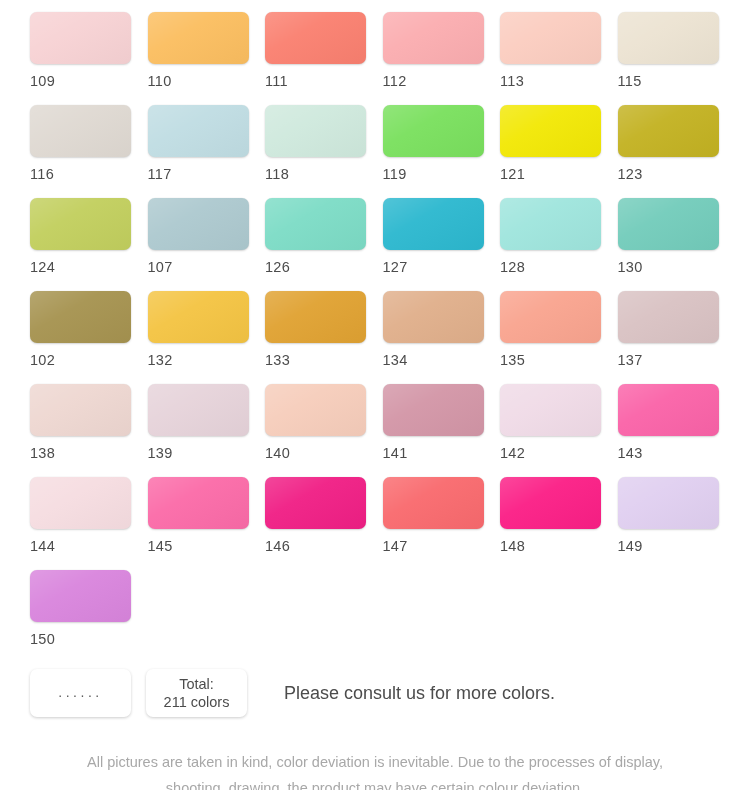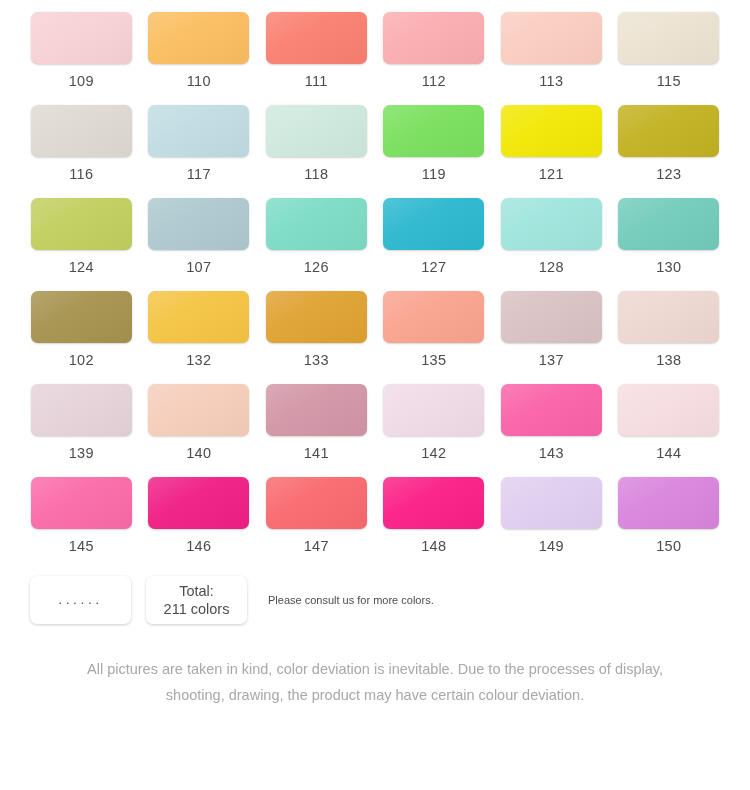--- a/index.html
+++ b/index.html
@@ -21,21 +21,21 @@
   .grid {
     padding: 12px 30px 0 30px;
     display: grid;
     grid-template-columns: repeat(6, 1fr);
     column-gap: 15px;
     row-gap: 0;
   }
   .cell {
     display: flex;
     flex-direction: column;
-    align-items: center;
+    align-items: flex-start;
   }
   .swatch {
     width: 101px;
     height: 52px;
     border-radius: 7px;
     box-shadow: 0 1px 2px rgba(0,0,0,0.16), 0 0 0 0.5px rgba(0,0,0,0.03);
     position: relative;
   }
   .swatch::after {
     content: "";
@@ -76,22 +76,22 @@
     font-size: 14.5px;
     line-height: 1.25;
     text-align: center;
   }
   .dots {
     letter-spacing: 3.5px;
     font-size: 14px;
     color: #5a5a5a;
   }
   .consult {
-    margin-left: 6px;
-    font-size: 11px;
+    margin-left: 22px;
+    font-size: 18px;
     color: #4c4c4c;
   }
 
   
   .disclaimer {
     margin-top: 32px;
     text-align: center;
     color: #a8a8a8;
     font-size: 14.5px;
     line-height: 26px;
@@ -180,20 +180,24 @@
         <div class="swatch" style="background: rgb(166, 147, 80);"></div>
         <div class="code">102</div>
       </div>
       <div class="cell">
         <div class="swatch" style="background: rgb(244, 196, 67);"></div>
         <div class="code">132</div>
       </div>
       <div class="cell">
         <div class="swatch" style="background: rgb(224, 162, 50);"></div>
         <div class="code">133</div>
+      </div>
+      <div class="cell">
+        <div class="swatch" style="background: rgb(224, 175, 139);"></div>
+        <div class="code">134</div>
       </div>
       <div class="cell">
         <div class="swatch" style="background: rgb(249, 164, 143);"></div>
         <div class="code">135</div>
       </div>
       <div class="cell">
         <div class="swatch" style="background: rgb(217, 194, 195);"></div>
         <div class="code">137</div>
       </div>
       <div class="cell">

